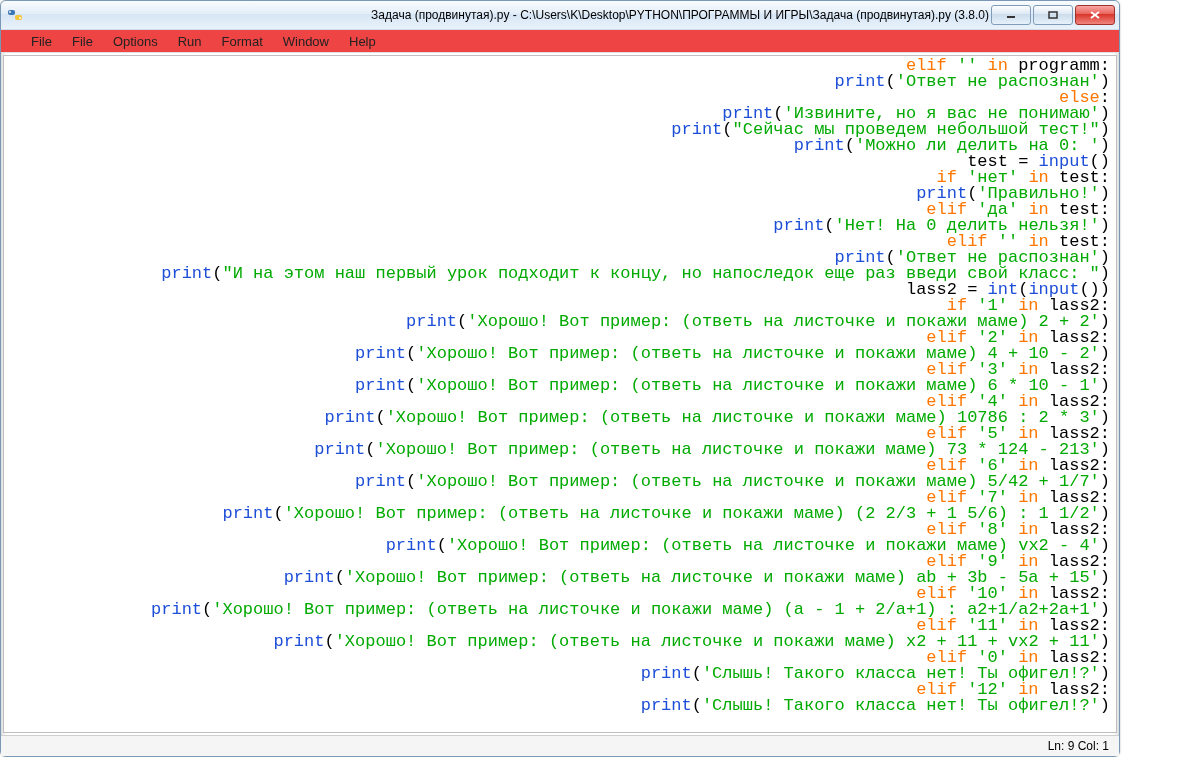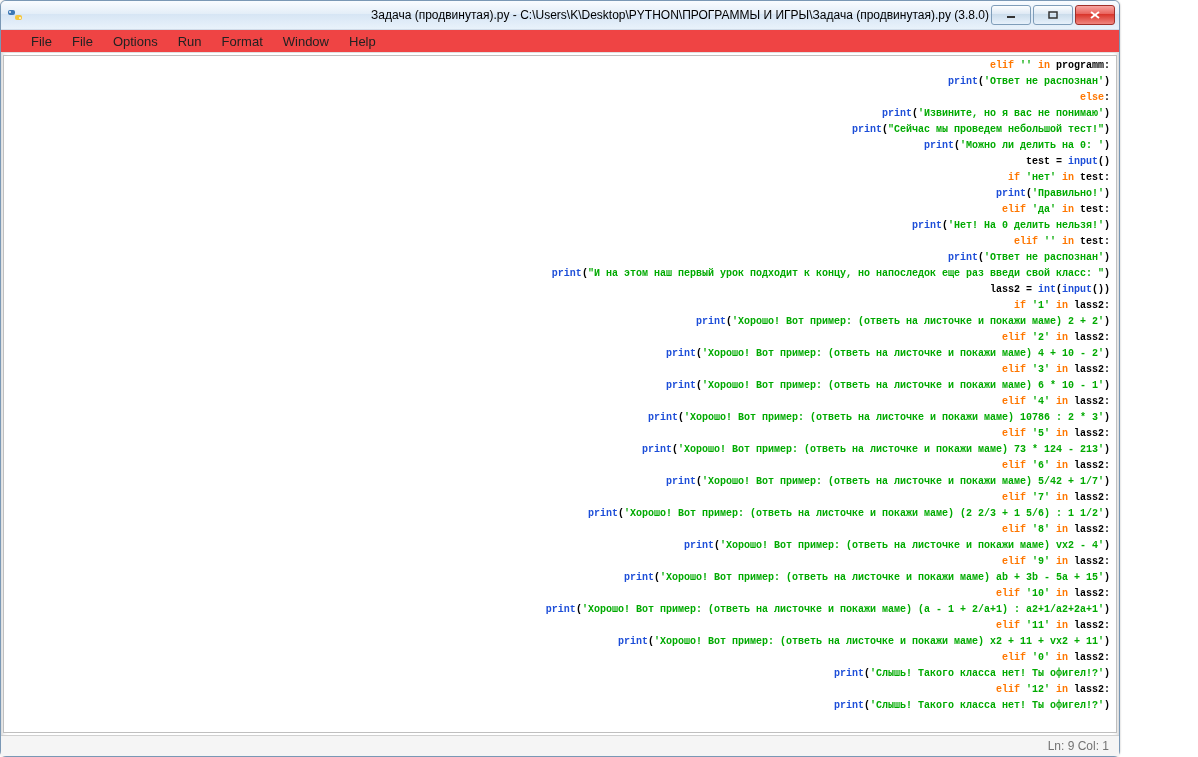--- a/index.html
+++ b/index.html
@@ -93,37 +93,36 @@
     border: 1px solid #bfbfbf;
     margin: 2px;
   }
   .editor {
     flex: 1;
     overflow-y: scroll;
     overflow-x: auto;
     background: #ffffff;
     padding: 2px 6px 4px 6px;
     font-family: "Courier New", monospace;
-    font-size: 10px;
+    font-size: 17px;
     line-height: 16px;
     white-space: pre;
     color: #000000;
-    font-weight: bold;
   }
   .line { white-space: pre; }
   .kw  { color: #ff7700; }         
   .bi  { color: #1d4ed8; }         
   .str { color: #00aa00; }         
 
   .statusbar {
     height: 20px;
     border-top: 1px solid #d0d0d0;
     background: #f5f5f5;
     font-size: 12px;
-    color: #737373;
+    color: #000000;
     display: flex;
     justify-content: flex-end;
     align-items: center;
     padding: 0 10px;
   }
 
   
   .editor::-webkit-scrollbar {
     width: 17px;
     height: 17px;

